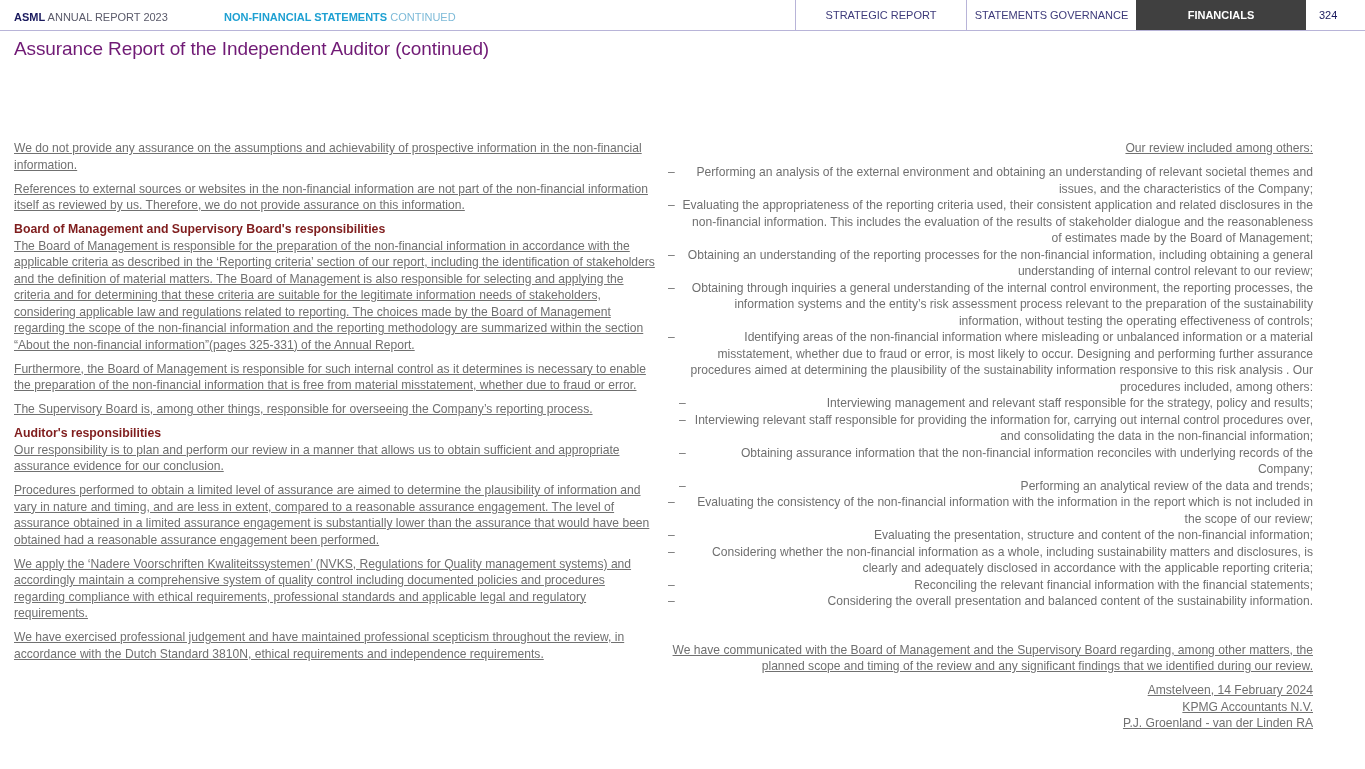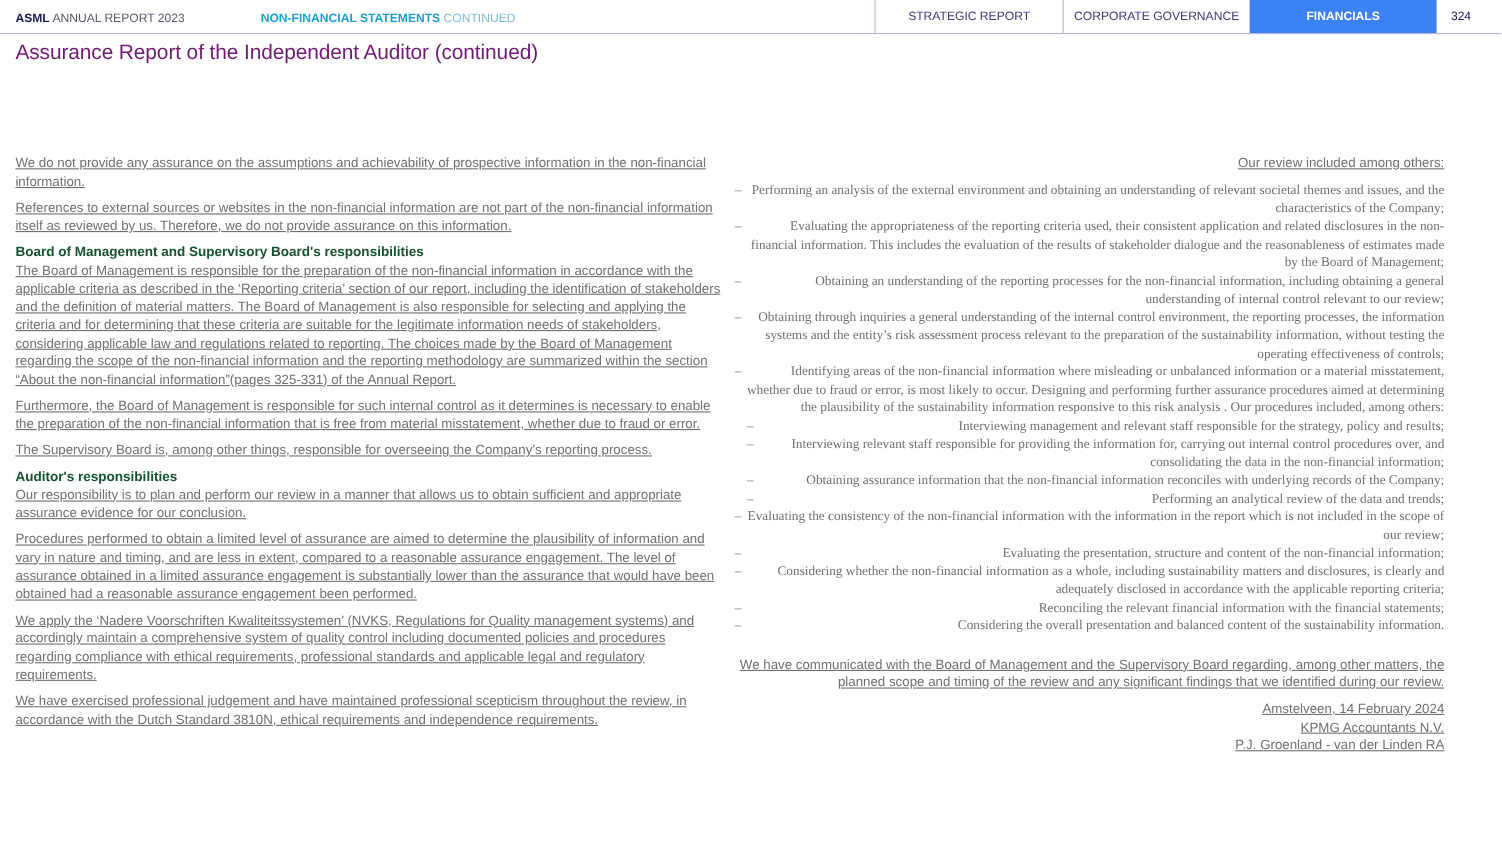--- a/index.html
+++ b/index.html
@@ -2,55 +2,55 @@
 <html><head>
 <meta charset="utf-8">
 <style>
   * { box-sizing: border-box; margin: 0; padding: 0; }
   html, body { width: 1365px; height: 769px; background: #ffffff; overflow: hidden; }
   body { font-family: "Liberation Sans", sans-serif; color: #6b6b6b; position: relative; }
 
   .topbar { position: absolute; left: 0; top: 0; width: 1365px; height: 31px; border-bottom: 1px solid #b8b4d8; }
   .brand { position: absolute; left: 14px; top: 11px; font-size: 11px; color: #5a5a6a; letter-spacing: 0; }
   .brand b { color: #1a1a5e; font-weight: bold; }
-  .section { position: absolute; left: 237px; top: 11px; font-size: 11px; color: #7dbad8; }
+  .section { position: absolute; left: 224px; top: 11px; font-size: 11px; color: #7dbad8; }
   .section b { color: #1ea0d2; font-weight: bold; }
 
   .nav { position: absolute; top: 0; height: 30px; display: flex; align-items: center; justify-content: center; font-size: 11px; color: #3d3a7a; border-left: 1px solid #b8b4d8; cursor: pointer; }
   .nav.strategic { left: 795px; width: 171px; }
   .nav.governance { left: 966px; width: 170px; }
-  .nav.financials { left: 1136px; width: 170px; background: #3b82f6; color: #ffffff; font-weight: bold; border-left: none; }
+  .nav.financials { left: 1136px; width: 170px; background: #404040; color: #ffffff; font-weight: bold; border-left: none; }
   .pagenum { position: absolute; left: 1306px; top: 0; width: 59px; height: 30px; display: flex; align-items: center; padding-left: 13px; font-size: 11px; font-weight: normal; color: #1a1a5e; }
 
   .page-title { position: absolute; left: 14px; top: 38px; font-size: 19px; color: #701a75; font-weight: normal; letter-spacing: -0.1px; }
 
   .col { position: absolute; top: 140px; font-size: 12.1px; line-height: 16.5px; color: #707070; }
   .col.left { left: 14px; width: 645px; }
   .col.right { left: 668px; width: 645px; text-align: right; }
 
   .col p { margin-bottom: 7.5px; text-decoration: underline; }
-  .col h3 { font-size: 12.3px; font-weight: bold; color: #14532d; margin-top: 0; margin-bottom: 0; line-height: 16.5px; }
+  .col h3 { font-size: 12.3px; font-weight: bold; color: #7f1d1d; margin-top: 0; margin-bottom: 0; line-height: 16.5px; }
 
-  .bullets { list-style: none; margin-bottom: 3px; font-family: Liberation Serif, serif; }
+  .bullets { list-style: none; margin-bottom: 16px; }
   .bullets li { position: relative; padding-left: 11px; }
   .bullets li::before { content: "\2013"; position: absolute; left: 0; top: 0; }
   .bullets .sub { list-style: none; }
   .bullets .sub li { padding-left: 11px; }
 
   .gap { height: 16px; }
   .signature p { margin-bottom: 0; }
 </style>
 </head>
 <body>
 
 <header class="topbar">
   <div class="brand"><b>ASML</b><span> ANNUAL REPORT 2023</span></div>
   <div class="section"><b>NON-FINANCIAL STATEMENTS</b><span> CONTINUED</span></div>
   <div class="nav strategic">STRATEGIC REPORT</div>
-  <div class="nav governance">CORPORATE GOVERNANCE</div>
+  <div class="nav governance">STATEMENTS GOVERNANCE</div>
   <div class="nav financials">FINANCIALS</div>
   <div class="pagenum">324</div>
 </header>
 
 <h1 class="page-title">Assurance Report of the Independent Auditor (continued)</h1>
 
 <section class="col left">
   <p>We do not provide any assurance on the assumptions and achievability of prospective information in the non-financial information.</p>
   <p>References to external sources or websites in the non-financial information are not part of the non-financial information itself as reviewed by us. Therefore, we do not provide assurance on this information.</p>
   <h3>Board of Management and Supervisory Board's responsibilities</h3>

